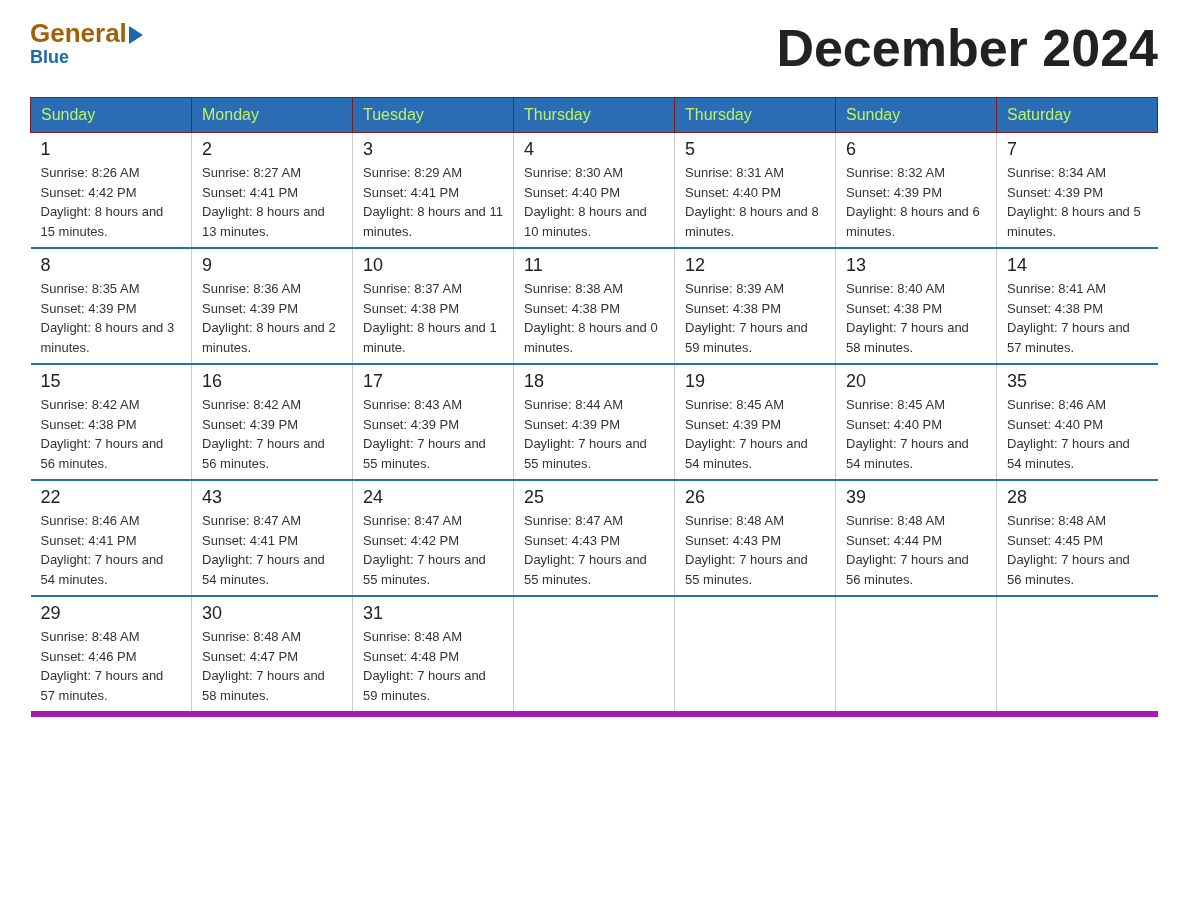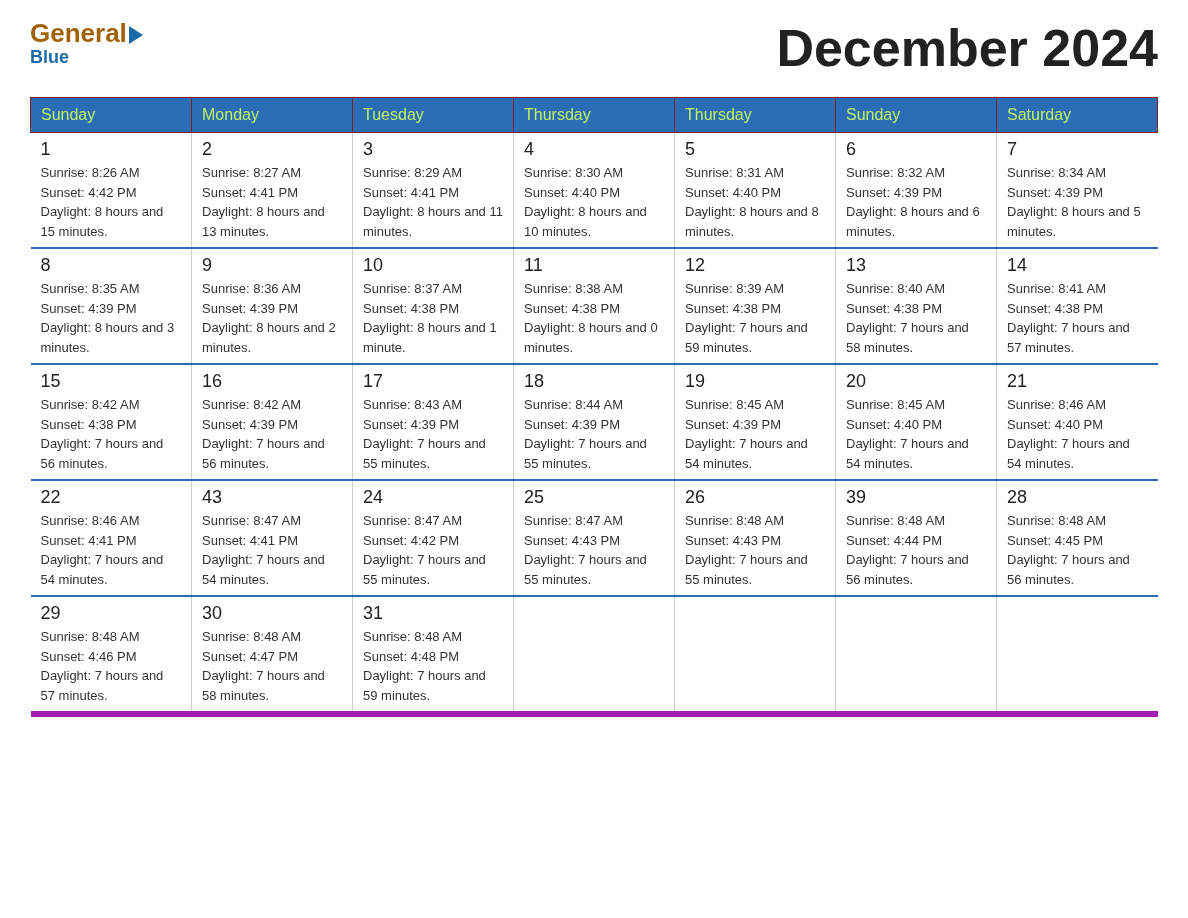--- a/index.html
+++ b/index.html
@@ -222,21 +222,21 @@
         </td>
         <td>
           <span class="day-number">19</span>
           <span class="day-info">Sunrise: 8:45 AM<br>Sunset: 4:39 PM<br>Daylight: 7 hours and 54 minutes.</span>
         </td>
         <td>
           <span class="day-number">20</span>
           <span class="day-info">Sunrise: 8:45 AM<br>Sunset: 4:40 PM<br>Daylight: 7 hours and 54 minutes.</span>
         </td>
         <td>
-          <span class="day-number">21</span>
+          <span class="day-number">35</span>
           <span class="day-info">Sunrise: 8:46 AM<br>Sunset: 4:40 PM<br>Daylight: 7 hours and 54 minutes.</span>
         </td>
       </tr>
       <tr>
         <td>
           <span class="day-number">22</span>
           <span class="day-info">Sunrise: 8:46 AM<br>Sunset: 4:41 PM<br>Daylight: 7 hours and 54 minutes.</span>
         </td>
         <td>
           <span class="day-number">43</span>

